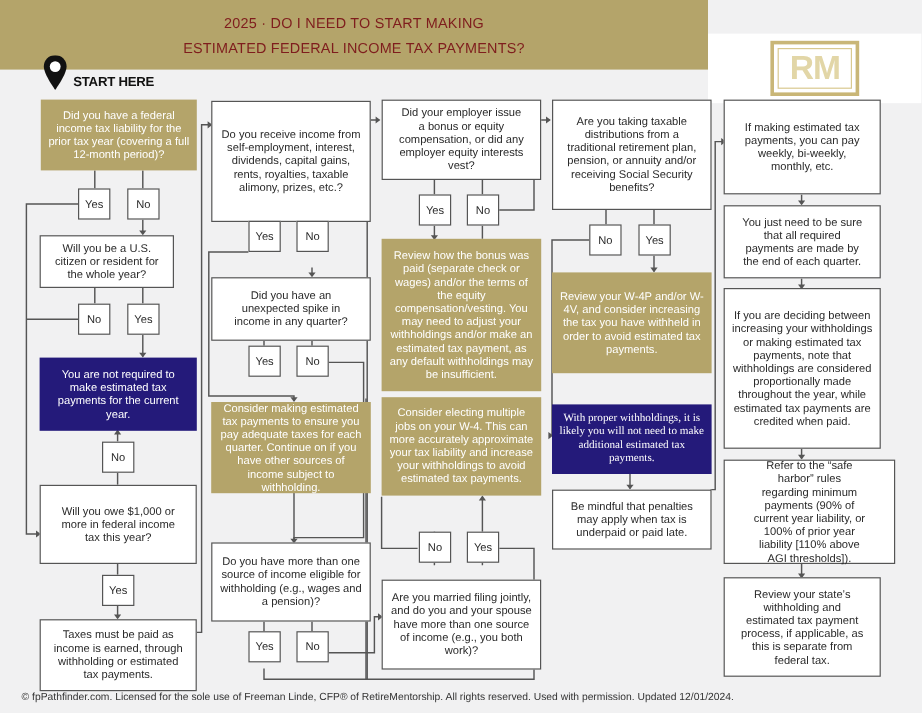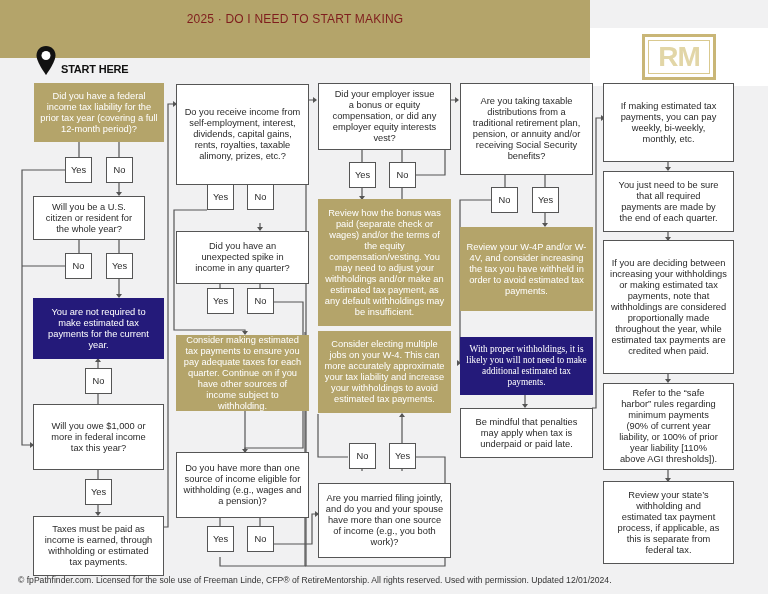--- a/index.html
+++ b/index.html
@@ -19,20 +19,21 @@
   .yn { position: absolute; width: 27px; height: 26px; border: 1px solid #555; background: #fff; font-size: 9.3px; display: flex; align-items: center; justify-content: center; color: #2a2a2a; }
   svg.lines { position: absolute; left: 0; top: 0; width: 768px; height: 594px; pointer-events: none; }
   .footer { position: absolute; left: 18px; top: 575px; font-size: 8.6px; color: #333; white-space: nowrap; }
 </style>
 </head>
 <body>
 
 <div class="header">
   <div class="title">
     <div>2025 · DO I NEED TO START MAKING</div>
+    <div>ESTIMATED FEDERAL INCOME TAX PAYMENTS?</div>
   </div>
 </div>
 <div class="logo-area">
   <div class="logo">
       <span>RM</span>
     </div>
 </div>
 
 <svg class="pin" viewBox="0 0 20 30">
   <path d="M10 0 C4.5 0 0.5 4 0.5 9.5 C0.5 16 10 29 10 29 C10 29 19.5 16 19.5 9.5 C19.5 4 15.5 0 10 0 Z" fill="#111"></path>
@@ -145,16 +146,16 @@
 <div class="box" style="left:460px;top:83px;width:133px;height:92px;">Are you taking taxable distributions from a traditional retirement plan, pension, or annuity and/or receiving Social Security benefits?</div>
 <div class="yn" style="left:491px;top:187px;">No</div>
 <div class="yn" style="left:532px;top:187px;">Yes</div>
 <div class="box gold" style="left:460px;top:227px;width:133px;height:84px;">Review your W-4P and/or W-4V, and consider increasing the tax you have withheld in order to avoid estimated tax payments.</div>
 <div class="box navy" style="left:460px;top:337px;width:133px;height:58px;font-family:Liberation Serif, serif;">With proper withholdings, it is likely you will not need to make additional estimated tax payments.</div>
 <div class="box" style="left:460px;top:408px;width:133px;height:50px;padding:3px 12px;">Be mindful that penalties may apply when tax is underpaid or paid late.</div>
 
 <div class="box" style="left:603px;top:83px;width:131px;height:79px;padding:3px 14px;">If making estimated tax payments, you can pay weekly, bi-weekly, monthly, etc.</div>
 <div class="box" style="left:603px;top:171px;width:131px;height:61px;padding:3px 14px;">You just need to be sure that all required payments are made by the end of each quarter.</div>
 <div class="box" style="left:603px;top:240px;width:131px;height:134px;padding:3px 6px;">If you are deciding between increasing your withholdings or making estimated tax payments, note that withholdings are considered proportionally made throughout the year, while estimated tax payments are credited when paid.</div>
-<div class="box" style="left:603px;top:383px;width:131px;height:87px;padding:3px 13px;">Refer to the “safe harbor” rules regarding minimum payments (90% of current year liability, or 100% of prior year liability [110% above AGI thresholds]).</div>
+<div class="box" style="left:603px;top:383px;width:143px;height:87px;padding:3px 24px;">Refer to the “safe harbor” rules regarding minimum payments (90% of current year liability, or 100% of prior year liability [110% above AGI thresholds]).</div>
 <div class="box" style="left:603px;top:481px;width:131px;height:83px;padding:21px 12px;">Review your state’s withholding and estimated tax payment process, if applicable, as this is separate from federal tax.</div>
 
 <div class="footer">© fpPathfinder.com. Licensed for the sole use of Freeman Linde, CFP® of RetireMentorship. All rights reserved. Used with permission. Updated 12/01/2024.</div>
 
 </body></html>

